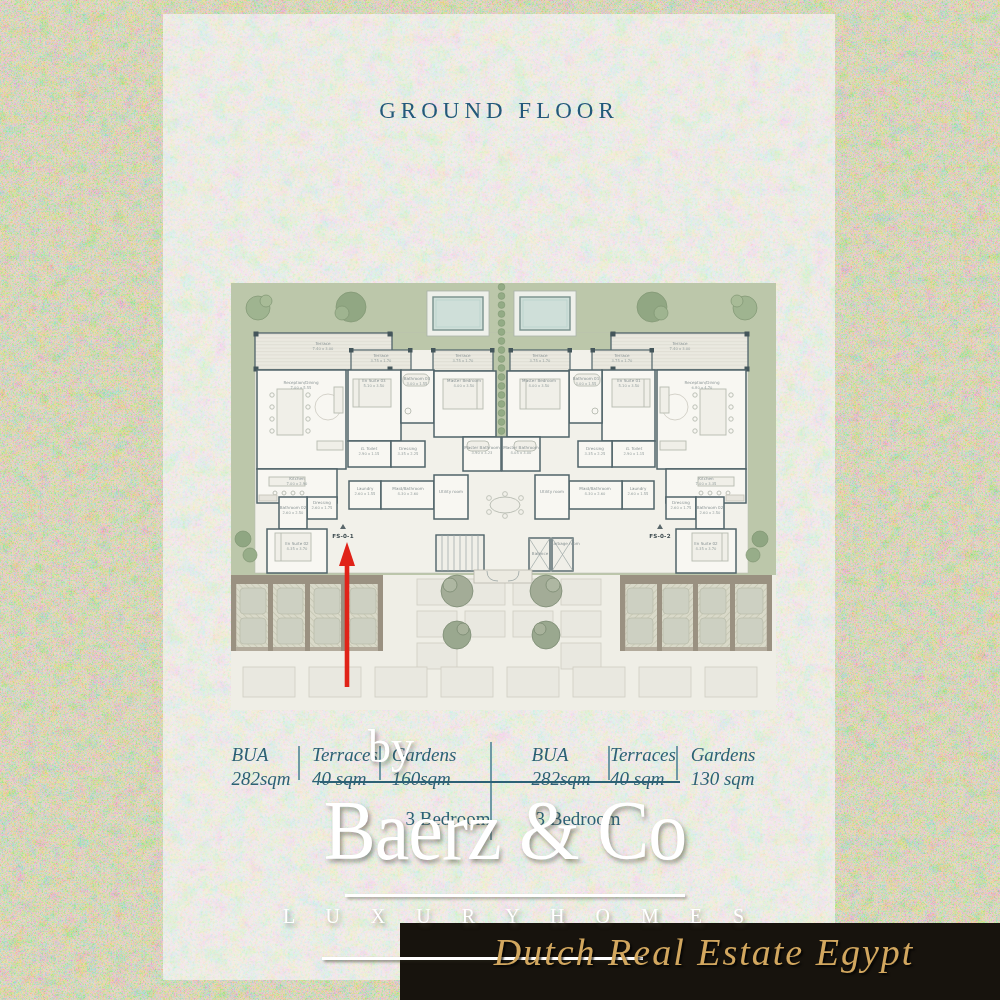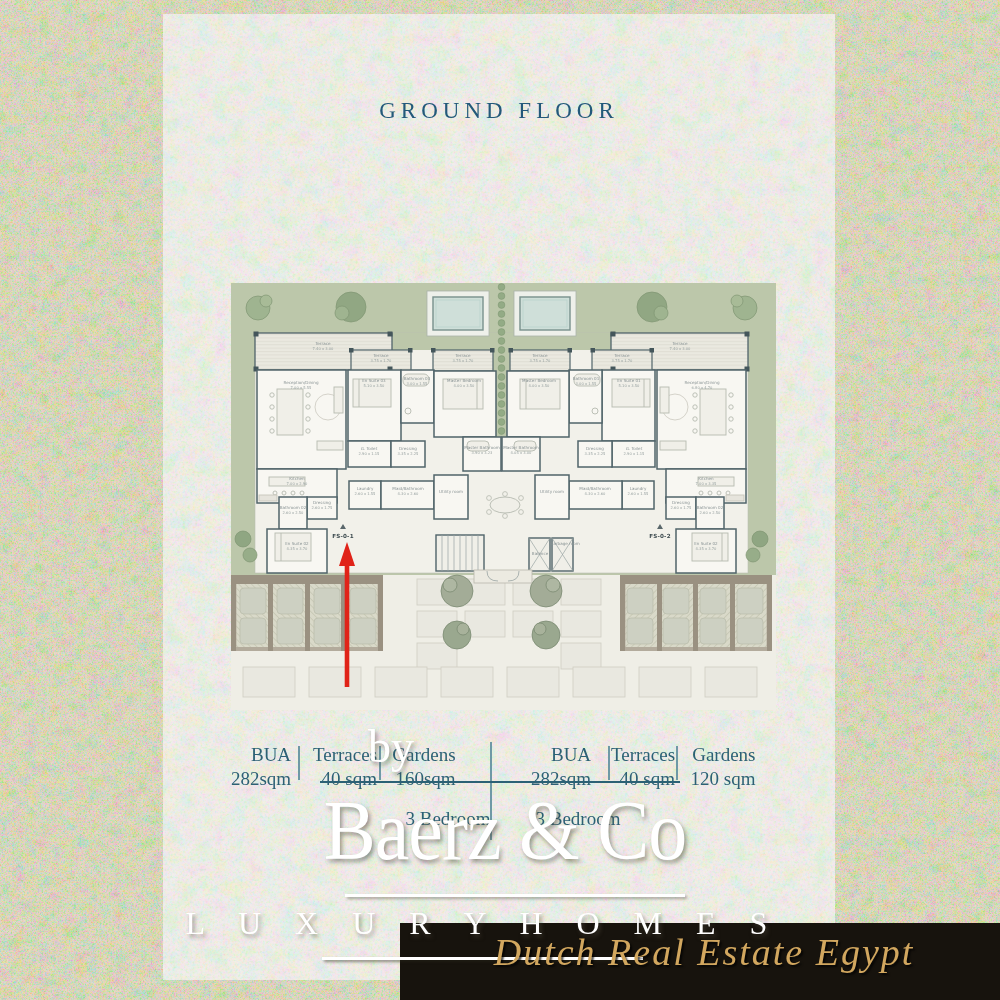--- a/index.html
+++ b/index.html
@@ -11,33 +11,33 @@
     background:#c4b5fd;z-index:1;}
   .page-title{position:absolute;left:0;top:84px;width:672px;text-align:center;
     font-size:23px;letter-spacing:5px;color:#23597a;font-weight:500;}
   
   .plan{position:absolute;left:68px;top:269px;width:545px;height:427px;}
   .plan-label{font-family:"DejaVu Sans",sans-serif;font-size:4.1px;fill:#8b9596;text-anchor:middle;}
   .plan-dims{font-size:3.7px;fill:#97a1a0;}
   .unit-label{font-family:"DejaVu Sans",sans-serif;font-size:5.6px;font-weight:bold;fill:#3c4a4e;text-anchor:middle;letter-spacing:.2px;}
   
   .spec{position:absolute;left:0;top:728px;width:672px;height:112px;color:#2c6175;}
-  .spec-col{position:absolute;transform:translateX(-50%);text-align:right;white-space:nowrap;}
+  .spec-col{position:absolute;transform:translateX(-50%);text-align:left;white-space:nowrap;font-style:italic;}
   .spec-label{font-size:19px;}
   .spec-value{font-size:19px;margin-top:2px;}
   .spec-div{position:absolute;width:1.5px;background:#6f99a6;}
   .spec-underline{position:absolute;left:157px;top:39px;width:360px;height:1.7px;background:#2c6175;}
   .bedrooms{position:absolute;top:66px;transform:translateX(-50%);font-size:19px;white-space:nowrap;margin-left:20px;}
   
   .wm{position:absolute;color:#fff;z-index:3;text-shadow:2px 3px 4px rgba(80,75,62,.55);white-space:nowrap;}
   .wm-by{left:368px;top:720px;font-size:46px;}
   .wm-brand{left:505px;top:786px;transform:translateX(-50%) scaleY(1.08);font-size:78px;letter-spacing:-1px;}
   .wm-line1{left:345px;top:894px;width:340px;height:3px;background:#fff;z-index:3;
     box-shadow:2px 2px 3px rgba(80,75,62,.45);}
-  .wm-lux{left:483px;top:905px;transform:translateX(-50%);font-size:32px;letter-spacing:13px;}
+  .wm-lux{left:520px;top:905px;transform:translateX(-50%);font-size:20px;letter-spacing:13px;}
   .wm-line2{left:322px;top:957px;width:321px;height:3px;background:#fff;z-index:5;
     box-shadow:2px 2px 3px rgba(40,35,25,.5);}
   .banner{position:absolute;left:400px;top:923px;width:600px;height:77px;background:#17130d;z-index:2;}
   .banner-text{position:absolute;left:704px;top:930px;transform:translateX(-50%);z-index:6;
     font-style:italic;font-size:38px;color:#d2a75f;letter-spacing:2px;white-space:nowrap;
     text-shadow:2px 2px 2px rgba(0,0,0,.7);}
   .line{position:absolute;}
 </style>
 </head>
 <body>
@@ -349,21 +349,21 @@
         <div class="spec-value">282sqm</div>
       </div>
       <div class="spec-div" style="left:445px;top:4px;height:34px"></div>
       <div class="spec-col" style="left:480px;top:2px">
         <div class="spec-label">Terraces</div>
         <div class="spec-value">40 sqm</div>
       </div>
       <div class="spec-div" style="left:513px;top:4px;height:34px"></div>
       <div class="spec-col" style="left:560px;top:2px">
         <div class="spec-label">Gardens</div>
-        <div class="spec-value">120 sqm</div>
+        <div class="spec-value">130 sqm</div>
       </div>
       <div class="spec-underline"></div>
       <div class="bedrooms" style="left:265px">3 Bedroom</div>
       <div class="bedrooms" style="left:395px">3 Bedroom</div>
     </div>
   </div>
 
   <div class="banner"></div>
 
   <div class="wm wm-by">by</div>

